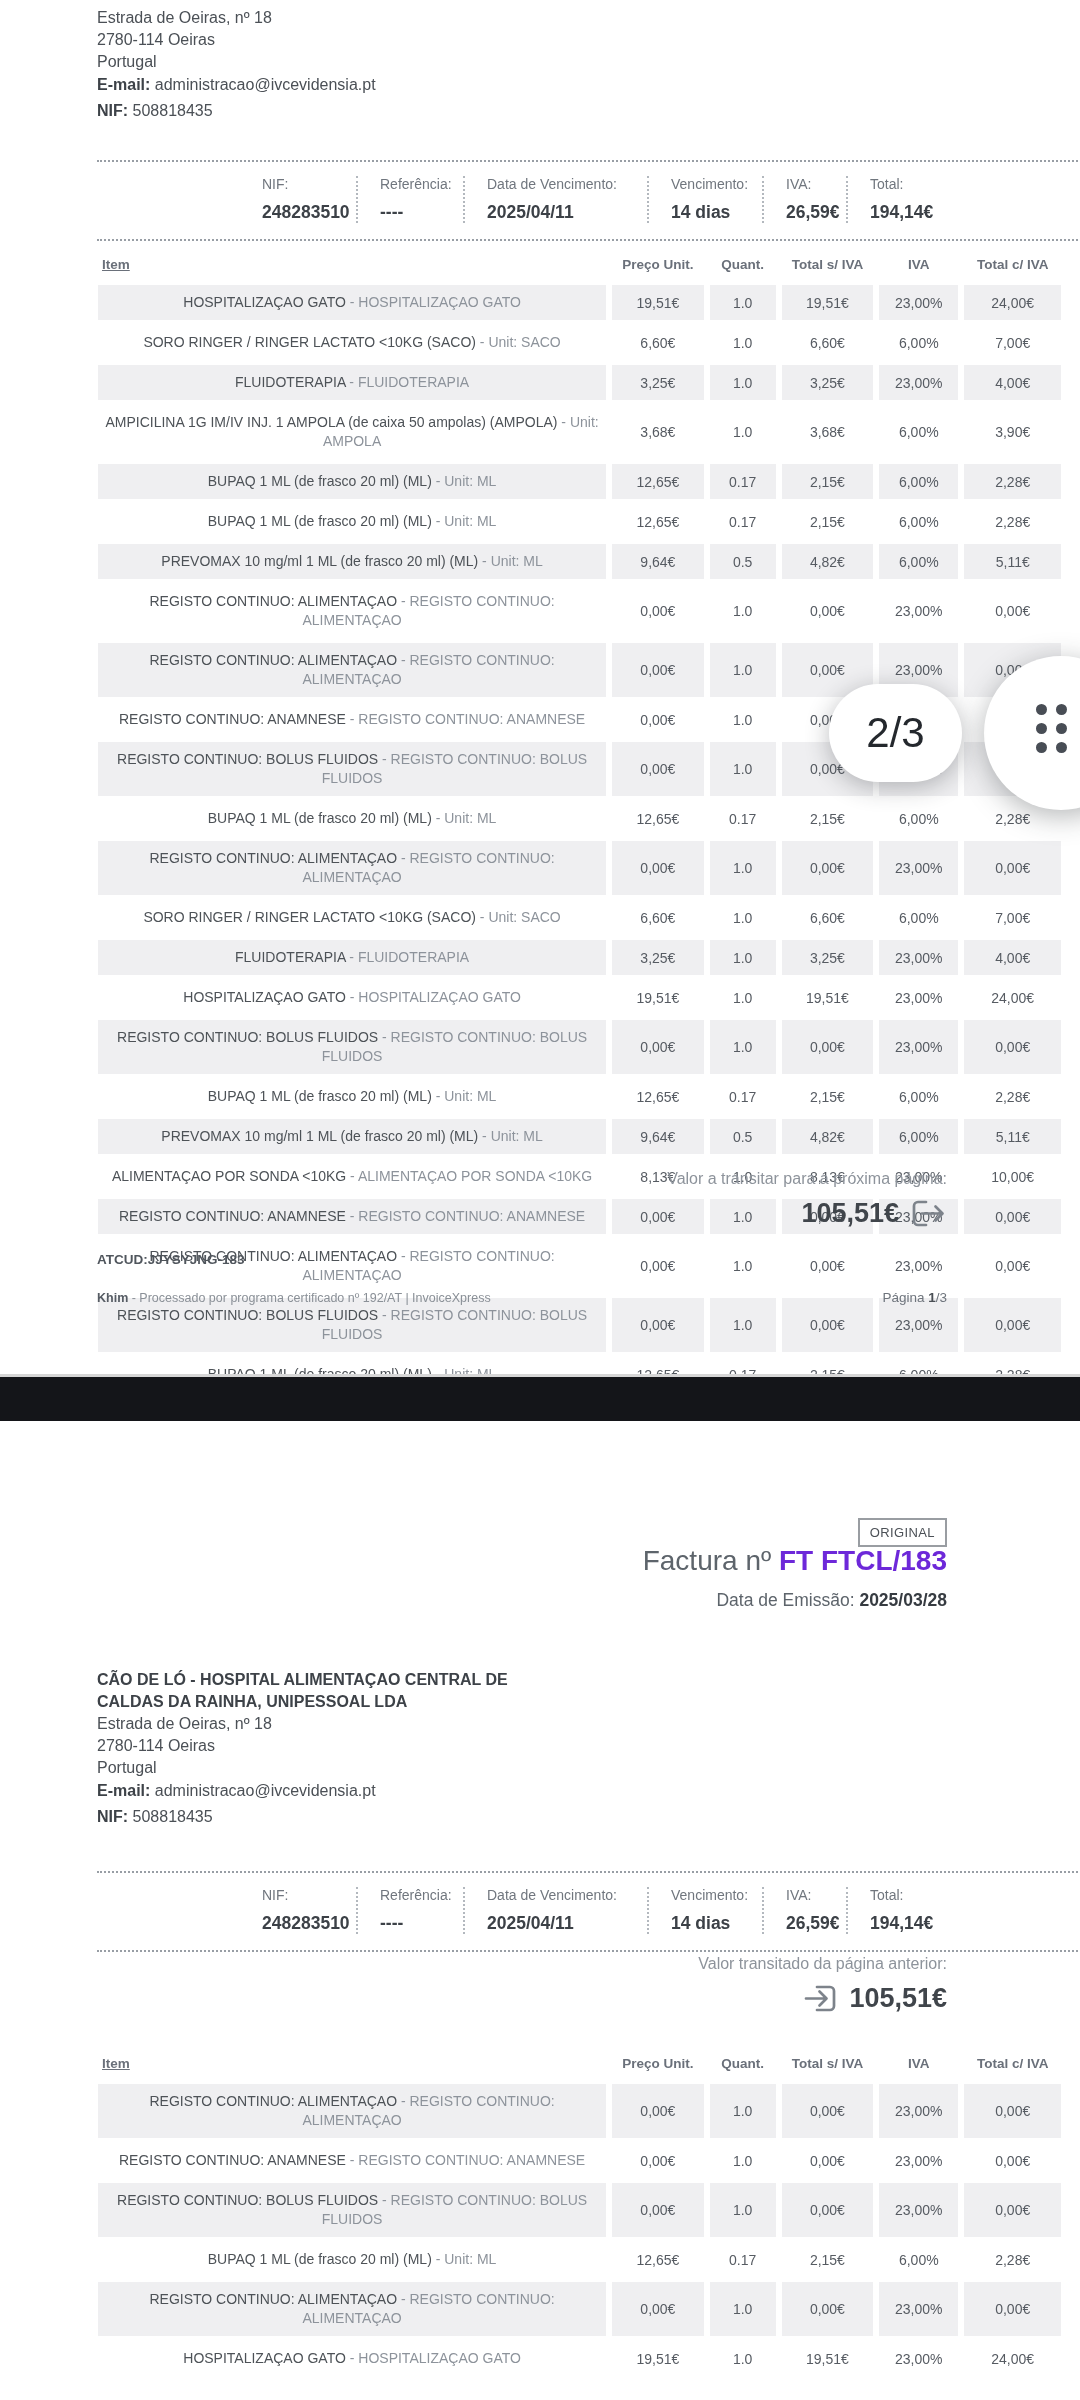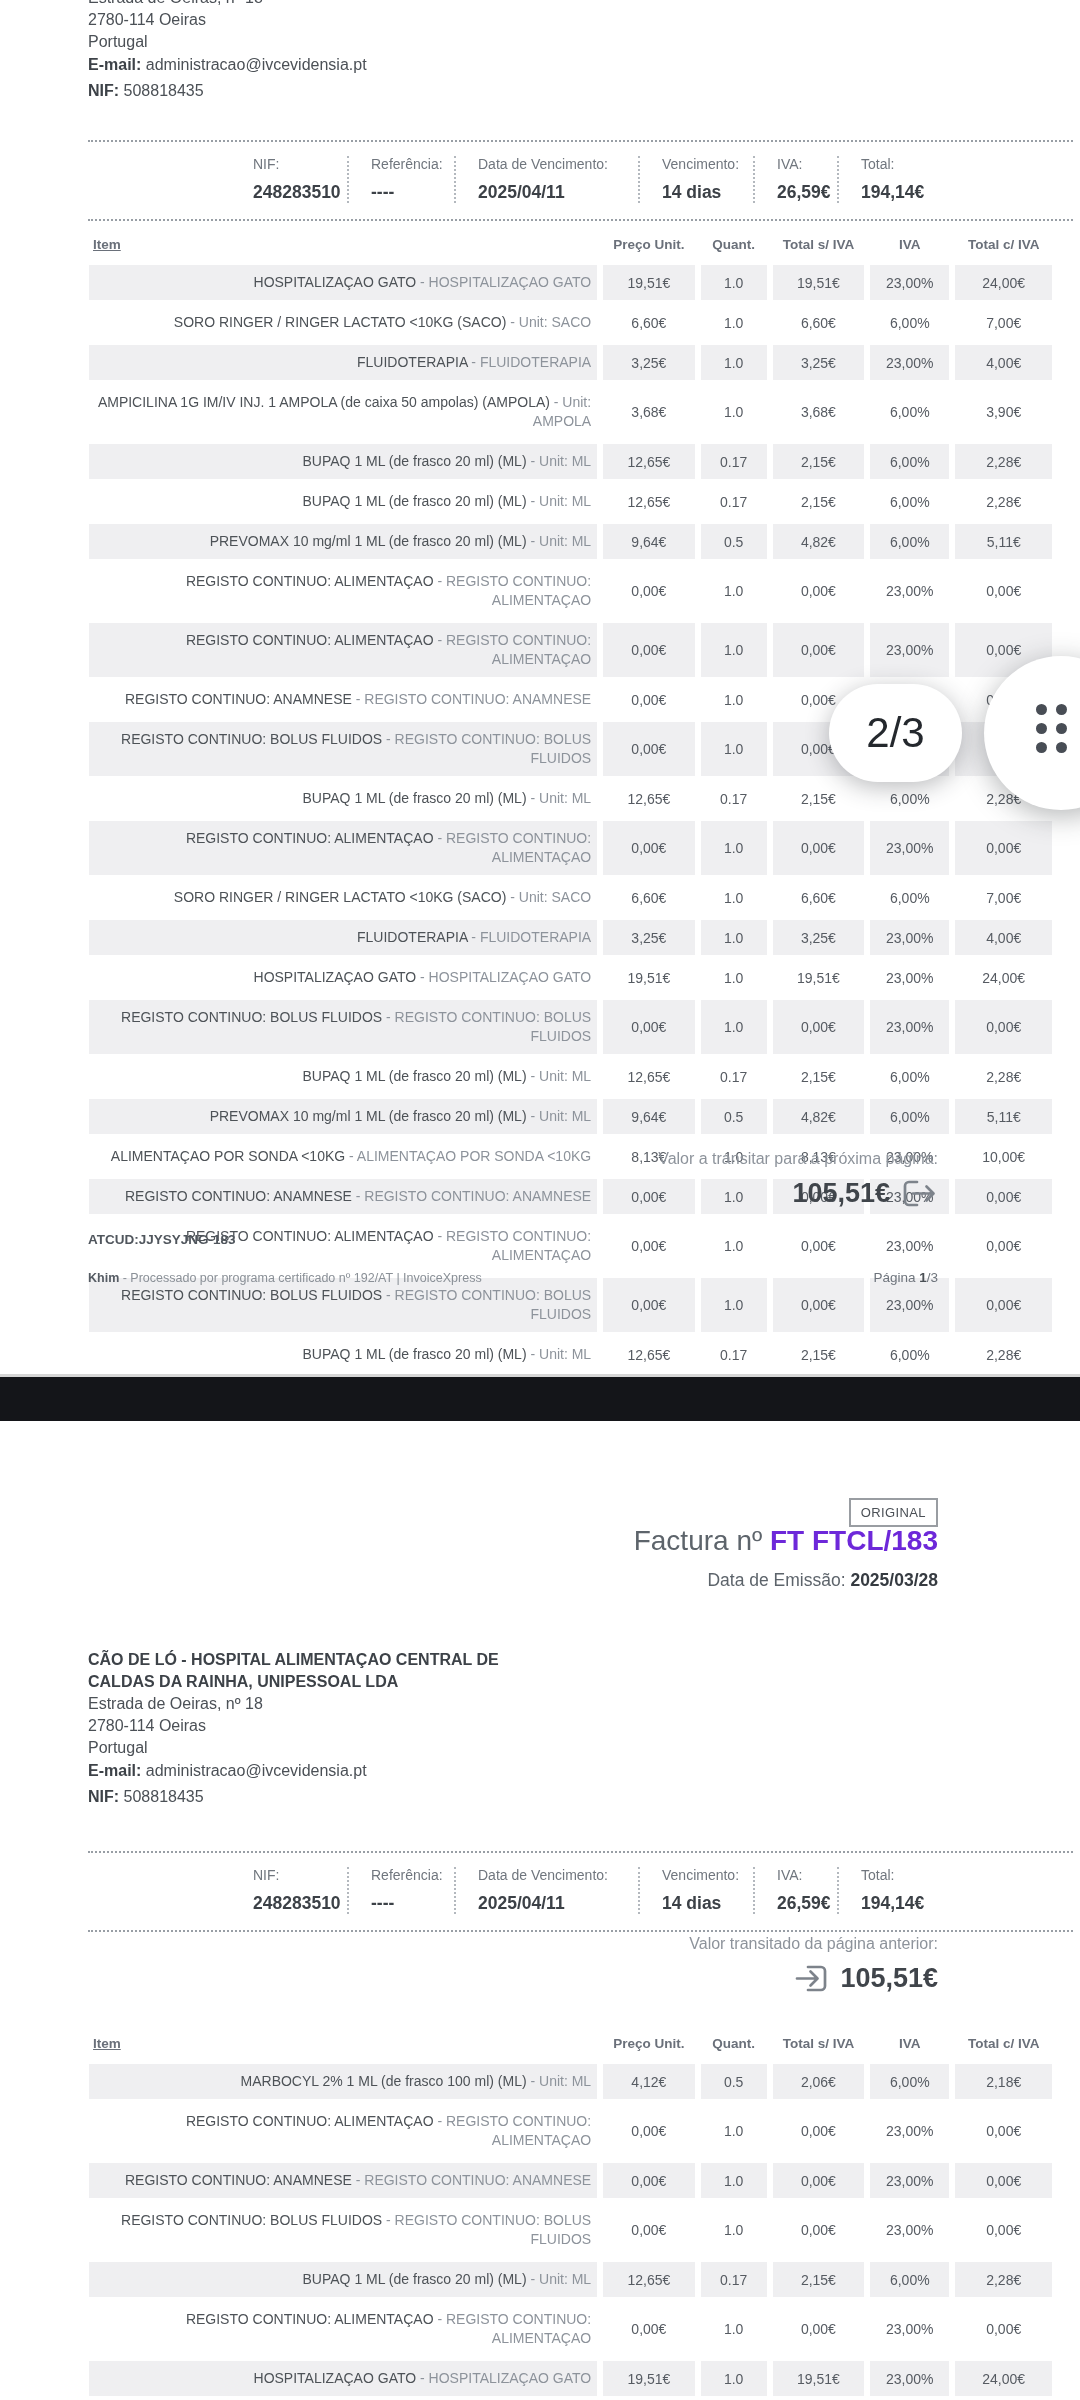--- a/index.html
+++ b/index.html
@@ -1,20 +1,20 @@
 <!DOCTYPE html>
 <html><head>
 <meta charset="utf-8">
 <style>
   html,body{margin:0;padding:0;}
   body{
     position:relative;width:1080px;height:2400px;overflow:hidden;
     background:#ffffff;font-family:"Liberation Sans",sans-serif;
   }
-  .page{position:absolute;left:3px;width:960px;background:#fff;}
+  .page{position:absolute;left:12px;width:960px;background:#fff;margin-top:20px;}
   #page1{top:0;height:1374px;}
   #page2{top:1421px;height:979px;}
   .separator{position:absolute;top:1374px;left:0;width:1080px;height:47px;background:#141519;border-top:3px solid #d6d6d6;box-sizing:border-box;}
 
   
   .addr{position:absolute;left:85px;font-size:16px;line-height:22px;color:#4b5056;}
   .addr .b{font-weight:bold;color:#3d4248;}
   .addr .mail-line{margin-top:1px;}
   .addr .nif-line{margin-top:4px;}
   .company-bold{font-weight:bold;color:#3d4248;}
@@ -32,21 +32,21 @@
   .s-total{flex:1;}
   .s-label{font-size:14px;color:#70767e;margin-bottom:10px;white-space:nowrap;}
   .s-value{font-size:17.5px;font-weight:bold;color:#3c4147;white-space:nowrap;}
 
   
   .tablewrap{position:absolute;left:80px;width:975px;}
   table.items{width:100%;border-collapse:separate;border-spacing:6px 5px;}
   .items th{font-size:13.5px;font-weight:bold;color:#6a707a;padding:6px 4px 8px;text-align:center;white-space:nowrap;}
   .items th.h-item{text-align:left;text-decoration:underline;}
   .items td{font-size:14px;padding:8px 6px;color:#565b62;text-align:center;vertical-align:middle;white-space:nowrap;}
-  .items td.c-item{text-align:right;color:#4d5257;white-space:normal;line-height:19px;}
+  .items td.c-item{text-align:center;color:#4d5257;white-space:normal;line-height:19px;}
   .items .item-sub{color:#8d939b;}
   .items tbody tr:nth-child(odd) td{background:#efeff1;}
   .col-item{width:500px;}.col-preco{width:90px;}.col-quant{width:65px;}
   .col-tots{width:90px;}.col-iva{width:78px;}.col-totc{width:95px;}
   .dotted-end{border-top:2px dotted #878d94;border-bottom:2px dotted #878d94;height:5px;margin:4px 0 0 6px;}
 
   
   .carry{position:absolute;right:25px;text-align:right;}
   .carry-label{font-size:16px;color:#8d939b;margin-bottom:9px;}
   .carry-value{font-size:27px;font-weight:bold;color:#40454b;display:flex;align-items:center;justify-content:flex-end;gap:10px;}
@@ -434,28 +434,20 @@
           <th class="h-item">Item</th>
           <th>Preço Unit.</th>
           <th>Quant.</th>
           <th>Total s/ IVA</th>
           <th>IVA</th>
           <th>Total c/ IVA</th>
         </tr>
       </thead>
       <tbody>
           <tr>
-            <td class="c-item"><span>MARBOCYL 2% 1 ML (de frasco 100 ml) (ML)</span><span class="item-sub"> - Unit: ML</span></td>
-            <td class="c-num">4,12€</td>
-            <td class="c-num">0.5</td>
-            <td class="c-num">2,06€</td>
-            <td class="c-num">6,00%</td>
-            <td class="c-num">2,18€</td>
-          </tr>
-          <tr>
             <td class="c-item"><span>REGISTO CONTINUO: ALIMENTAÇAO</span><span class="item-sub"> - REGISTO CONTINUO: ALIMENTAÇAO</span></td>
             <td class="c-num">0,00€</td>
             <td class="c-num">1.0</td>
             <td class="c-num">0,00€</td>
             <td class="c-num">23,00%</td>
             <td class="c-num">0,00€</td>
           </tr>
           <tr>
             <td class="c-item"><span>REGISTO CONTINUO: ANAMNESE</span><span class="item-sub"> - REGISTO CONTINUO: ANAMNESE</span></td>
             <td class="c-num">0,00€</td>

